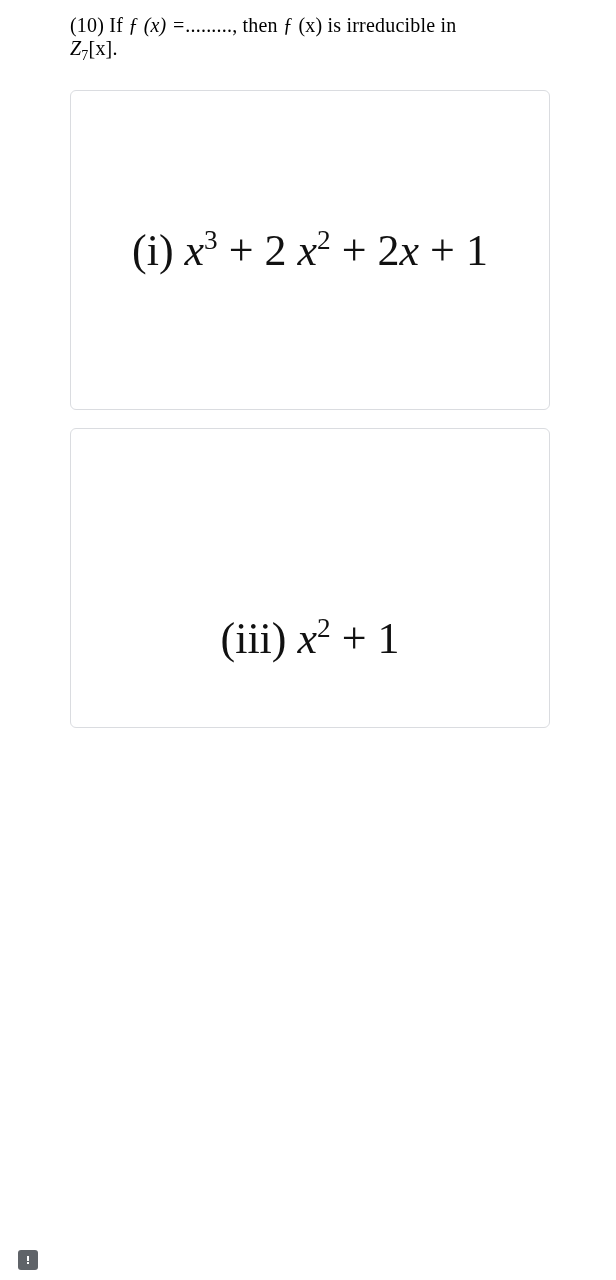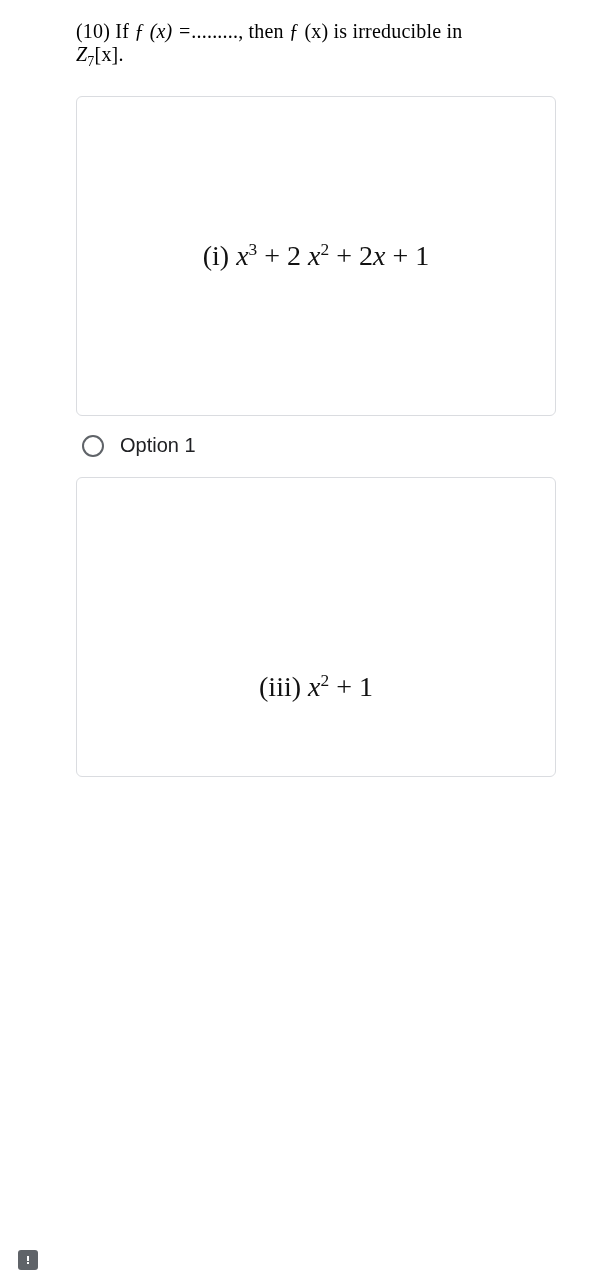--- a/index.html
+++ b/index.html
@@ -8,21 +8,21 @@
     width: 616px;
     background: #ffffff;
     font-family: Arial, "Helvetica Neue", Helvetica, sans-serif;
     color: #202124;
   }
   .page {
     width: 517px;
     min-height: 1280px;
     position: relative;
     box-sizing: border-box;
-    padding: 6px;
+    padding: 0;
   }
   .question-text {
     font-family: "Times New Roman", Times, serif;
     font-size: 20px;
     color: #000;
     padding: 14px 24px 0 70px;
     letter-spacing: 0.2px;
   }
   .options {
     padding: 30px 24px 0 70px;
@@ -36,21 +36,21 @@
     margin-bottom: 18px;
     display: flex;
     align-items: center;
     justify-content: center;
   }
   .card1 { height: 320px; }
   .card2 { height: 320px; }
   .card3 { height: 300px; }
   .math {
     font-family: "Times New Roman", Times, serif;
-    font-size: 28px;
+    font-size: 44px;
     color: #111;
     white-space: nowrap;
   }
   .math sup {
     font-size: 0.62em;
     vertical-align: super;
     line-height: 0;
   }
   .math-i { font-style: italic; }
   .radio-row {
@@ -101,24 +101,20 @@
     <span>(10) If </span><span style="font-style:italic">ƒ (x) =</span><span>.........,</span><span> then ƒ (x) is irreducible in </span><span class="z7"><span style="font-style:italic">Z</span><span class="sub">7</span><span>[x].</span></span>
   </div>
 
   <div class="options">
 
     <div class="option-card card1">
       <div class="math">
         <span>(i)  </span><span class="math-i">x</span><sup>3</sup> + 2 <span class="math-i">x</span><sup>2</sup> + 2<span class="math-i">x</span> + 1
       </div>
     </div>
-    <div class="radio-row">
-      <span class="radio-circle"></span>
-      <span class="radio-label">Option 1</span>
-    </div>
 
 
     <div class="option-card card3">
       <div class="math" style="margin-top:120px">
         <span>(iii)  </span><span class="math-i">x</span><sup>2</sup> + 1
       </div>
     </div>
 
   </div>
 

